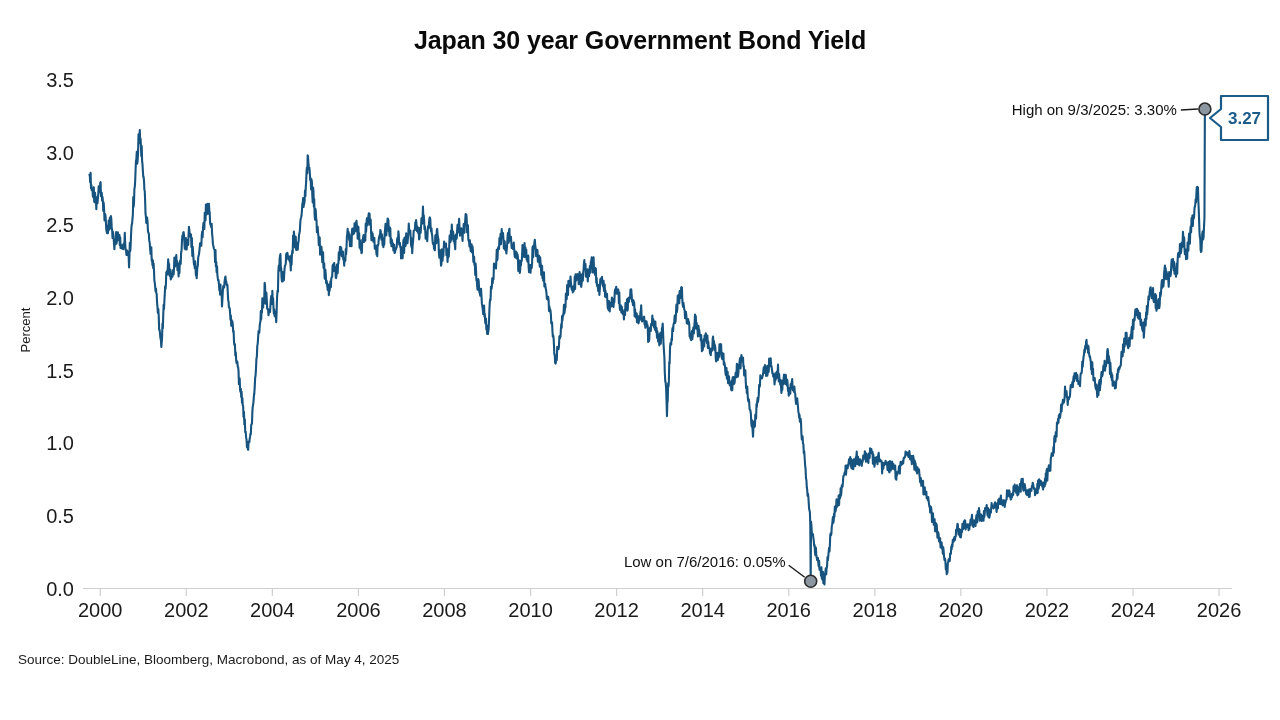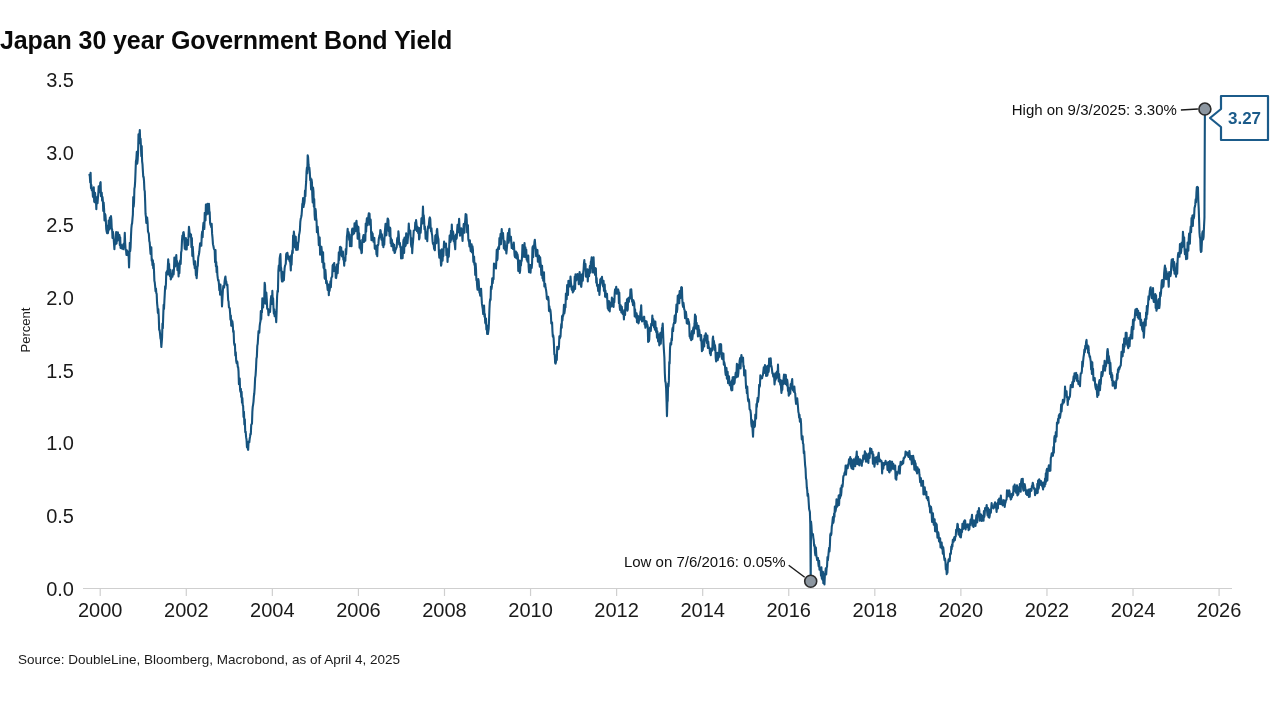--- a/index.html
+++ b/index.html
@@ -22,21 +22,21 @@
     left: 0; top: 0;
     width: 1280px;
     height: 720px;
   }
 
   .chart-title {
     position: absolute;
     left: 0;
     top: 26px;
     width: 1280px;
-    text-align: left;
+    text-align: center;
     font-size: 25px;
     font-weight: bold;
     letter-spacing: -0.1px;
     color: #0a0a0a;
     font-family: "Liberation Sans", sans-serif;
   }
 
   .plot-svg {
     position: absolute;
     left: 0;
@@ -177,16 +177,16 @@
       <circle id="low-marker" r="6" fill="#8c96a0" stroke="#2b2b2b" stroke-width="1.6" cx="810.7000000000022" cy="581.2357142857143"></circle>
       <text id="low-label" class="anno-text" text-anchor="end" x="785.7000000000022" y="567.2357142857143">Low on 7/6/2016: 0.05%</text>
     </g>
 
     <g>
       <path id="callout-shape" fill="#ffffff" stroke="#1b5b8a" stroke-width="2.2" stroke-linejoin="round" d="M 1221 96 L 1268 96 L 1268 140 L 1221 140 L 1221 127 L 1210 118 L 1221 109 Z"></path>
       <text id="callout-value" class="callout-text" x="1244.5" y="124">3.27</text>
     </g>
   </svg>
 
-  <div class="source-note">Source: DoubleLine, Bloomberg, Macrobond, as of April 4, 2025</div>
+  <div class="source-note">Source: DoubleLine, Bloomberg, Macrobond, as of May 4, 2025</div>
 
 
 </div>
 
 </body></html>

